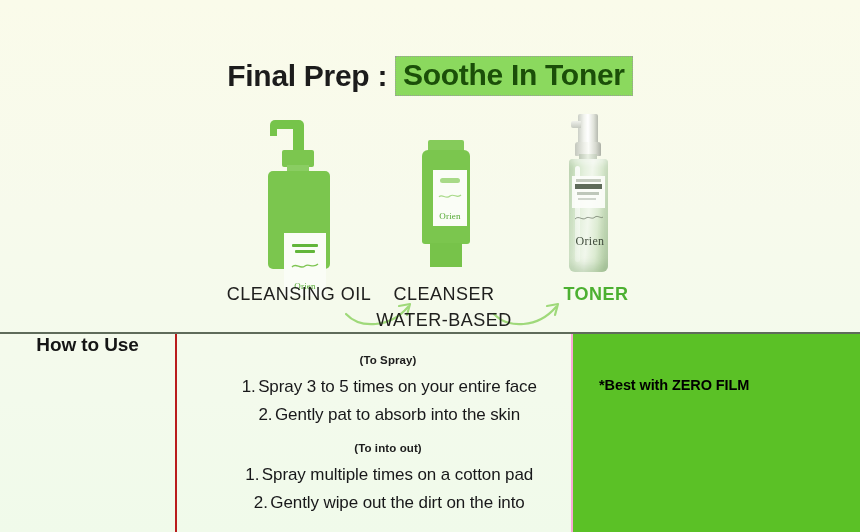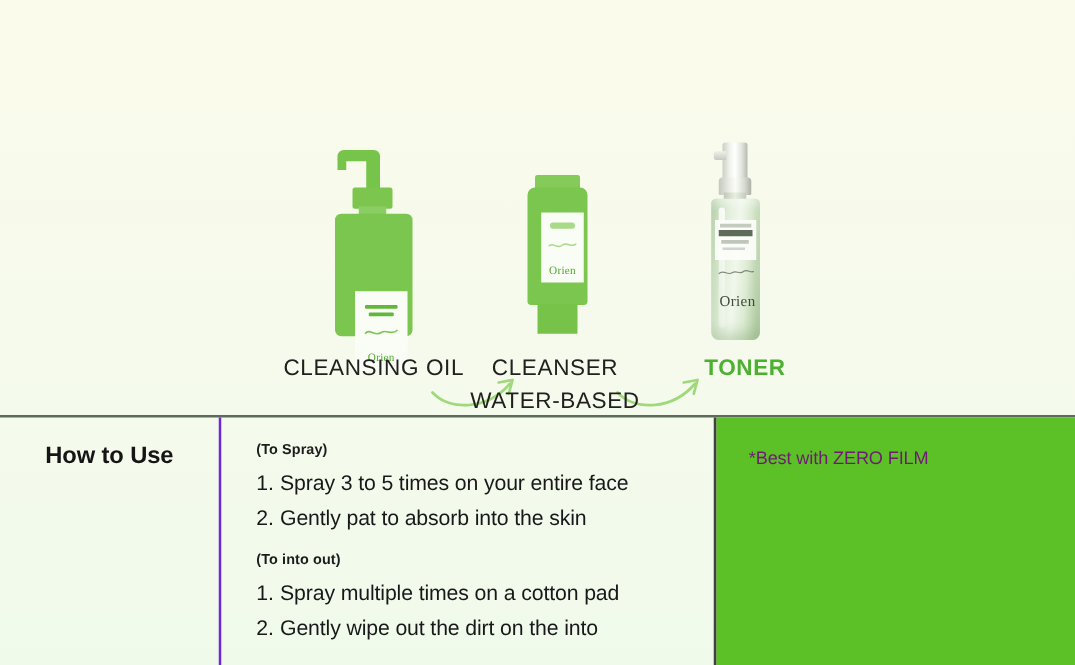--- a/index.html
+++ b/index.html
@@ -191,56 +191,60 @@
   }
 
   
   #bottom-section {
     position:absolute; left:0; top:334px; width:860px; height:198px;
     display:flex;
   }
   #howto-cell {
     width:177px; flex:0 0 177px; position:relative;
     display:flex; align-items:flex-start; justify-content:center;
-    padding-top:20px;
-    border-right:2px solid #6d28d9;
+    border-right:2px solid #b91c1c;
   }
   #howto-label {
     font-size:19px; font-weight:bold; color:#151515; letter-spacing:-0.1px;
   }
   #steps-cell {
     flex:0 0 396px; width:396px; position:relative;
     padding:20px 0 0 28px;
-    border-right:2px solid #404040;
+    border-right:2px solid #f9a8d4;
+    text-align:center;
   }
   .step-group { margin-bottom:14px; }
   .step-head {
     font-size:11.5px; font-weight:bold; color:#1c1c1c;
     margin-bottom:7px; letter-spacing:0.1px;
   }
   .step-item {
     font-size:17px; color:#18181a; line-height:1.62;
     letter-spacing:-0.1px; white-space:nowrap;
   }
   .step-item .num { display:inline-block; min-width:19px; }
   #note-cell {
     flex:1 1 auto; background:#5BC126;
     padding:22px 0 0 26px;
   }
   .note-line {
-    color:#701a75; font-size:14.5px; font-weight:normal;
-    line-height:1.62; letter-spacing:-0.1px; white-space:nowrap;
+    color:#000000; font-size:14.5px; font-weight:bold;
+    line-height:1.62; letter-spacing:-0.1px; white-space:nowrap;margin-top:18px;
   }
   .note-line.indent { padding-left:10px; }
 </style>
 </head>
 <body>
 
 <div id="top-section">
 
+  <div id="title-row">
+    <span id="title-prefix">Final Prep :</span>
+    <span id="title-highlight">Soothe In Toner</span>
+  </div>
 
   <div id="product-row">
 
     <div class="product" id="product-oil">
       <div class="pump-nozzle"></div>
       <div class="pump-nozzle-tip"></div>
       <div class="pump-stem"></div>
       <div class="pump-collar"></div>
       <div class="pump-neck"></div>
       <div class="oil-body">

